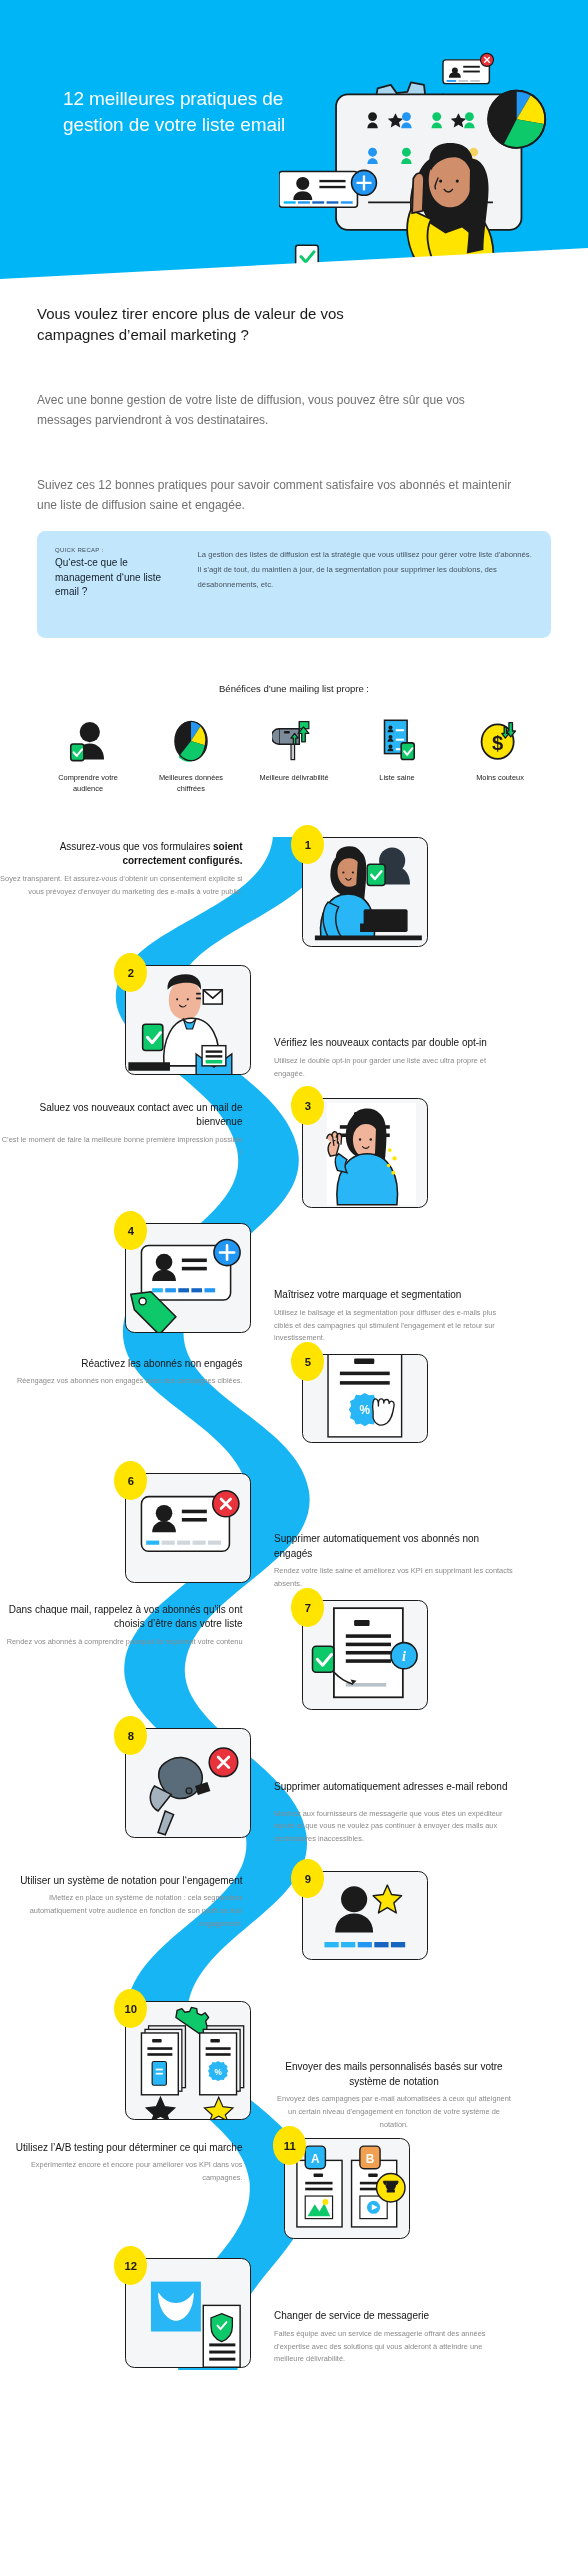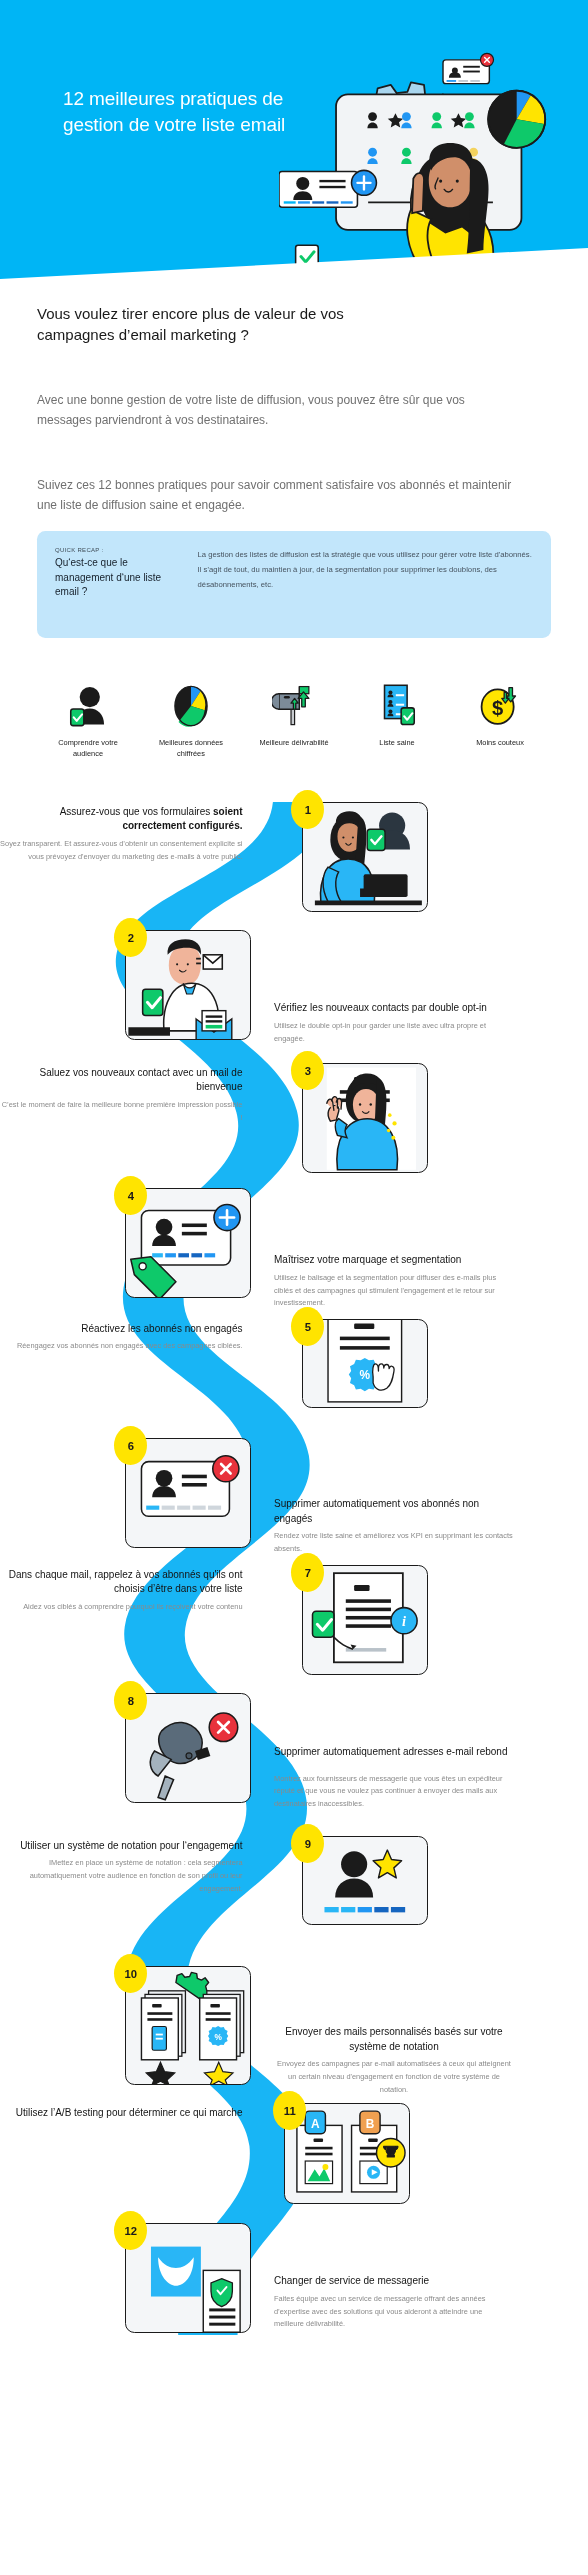--- a/index.html
+++ b/index.html
@@ -332,20 +332,21 @@
 
   <section class="recap">
     <div class="recap-left">
       <div class="recap-kicker">QUICK RECAP :</div>
       <div class="recap-q">Qu‘est-ce que le management d‘une liste email ?</div>
     </div>
     <div class="recap-body">La gestion des listes de diffusion est la stratégie que vous utilisez pour gérer votre liste d'abonnés. Il s'agit de tout, du maintien à jour, de la segmentation pour supprimer les doublons, des désabonnements, etc.</div>
   </section>
 
   <section class="benefits">
+    <h3>Bénéfices d’une mailing list propre :</h3>
     <div class="benefit-row">
 
       <div class="benefit">
         <div class="benefit-icon">
           <svg width="44" height="42" viewBox="0 0 74 70">
             <circle cx="40" cy="20" r="17" fill="#1b1b1b"></circle>
             <path d="M16 66 c0-17 11-27 24-27s24 10 24 27z" fill="#1b1b1b"></path>
             <rect x="8" y="40" width="22" height="28" rx="4" fill="#0ec96a" stroke="#1b1b1b" stroke-width="2.6"></rect>
             <path d="M13 54 l5 6 9-11" stroke="#fff" stroke-width="3.4" fill="none" stroke-linecap="round" stroke-linejoin="round"></path>
           </svg>
@@ -622,21 +623,21 @@
       </div>
       <div class="step-text right" style="padding-top:59px;">
         <div class="step-title">Supprimer automatiquement vos abonnés non engagés</div>
         <div class="step-desc">Rendez votre liste saine et améliorez vos KPI en supprimant les contacts absents.</div>
       </div>
     </div>
 
     <div class="step" style="top:763px;">
       <div class="step-text left">
         <div class="step-title">Dans chaque mail, rappelez à vos abonnés qu'ils ont choisis d’être dans votre liste</div>
-        <div class="step-desc">Aidez vos ciblés à comprendre pourquoi ils reçoivent votre contenu</div>
+        <div class="step-desc">Rendez vos abonnés à comprendre pourquoi ils reçoivent votre contenu</div>
       </div>
       <div class="step-card-wrap" style="margin-left:50px;">
         <div class="badge">7</div>
         <div class="card">
           <svg width="126" height="110" viewBox="0 0 212 185">
             <rect x="52" y="12" width="116" height="150" fill="#ffffff" stroke="#1b1b1b" stroke-width="3"></rect>
             <rect x="86" y="32" width="26" height="10" rx="2" fill="#1b1b1b"></rect>
             <rect x="72" y="56" width="76" height="6" fill="#1b1b1b"></rect>
             <rect x="72" y="70" width="76" height="6" fill="#1b1b1b"></rect>
             <rect x="72" y="84" width="76" height="6" fill="#1b1b1b"></rect>
@@ -736,20 +737,21 @@
       </div>
       <div class="step-text right" style="padding-top:59px;text-align:center;">
         <div class="step-title">Envoyer des mails personnalisés basés sur votre système de notation</div>
         <div class="step-desc">Envoyez des campagnes par e-mail automatisées à ceux qui atteignent un certain niveau d'engagement en fonction de votre système de notation.</div>
       </div>
     </div>
 
     <div class="step" style="top:1301px;">
       <div class="step-text left">
         <div class="step-title">Utilisez l’A/B testing pour déterminer ce qui marche</div>
+        <div class="step-desc">Expérimentez encore et encore pour améliorer vos KPI dans vos campagnes.</div>
       </div>
       <div class="step-card-wrap" style="margin-left:32px;">
         <div class="badge">11</div>
         <div class="card" style="height:101px;">
           <svg width="126" height="101" viewBox="0 0 212 170">
             <rect x="20" y="36" width="76" height="112" fill="#ffffff" stroke="#1b1b1b" stroke-width="2.4"></rect>
             <rect x="112" y="36" width="76" height="112" fill="#ffffff" stroke="#1b1b1b" stroke-width="2.4"></rect>
             <rect x="34" y="12" width="34" height="38" rx="7" fill="#29b6f6" stroke="#1b1b1b" stroke-width="2.4"></rect>
             <text x="51" y="40" font-family="Liberation Sans, sans-serif" font-size="20" font-weight="700" text-anchor="middle" fill="#fff">A</text>
             <rect x="126" y="12" width="34" height="38" rx="7" fill="#f0a050" stroke="#1b1b1b" stroke-width="2.4"></rect>

